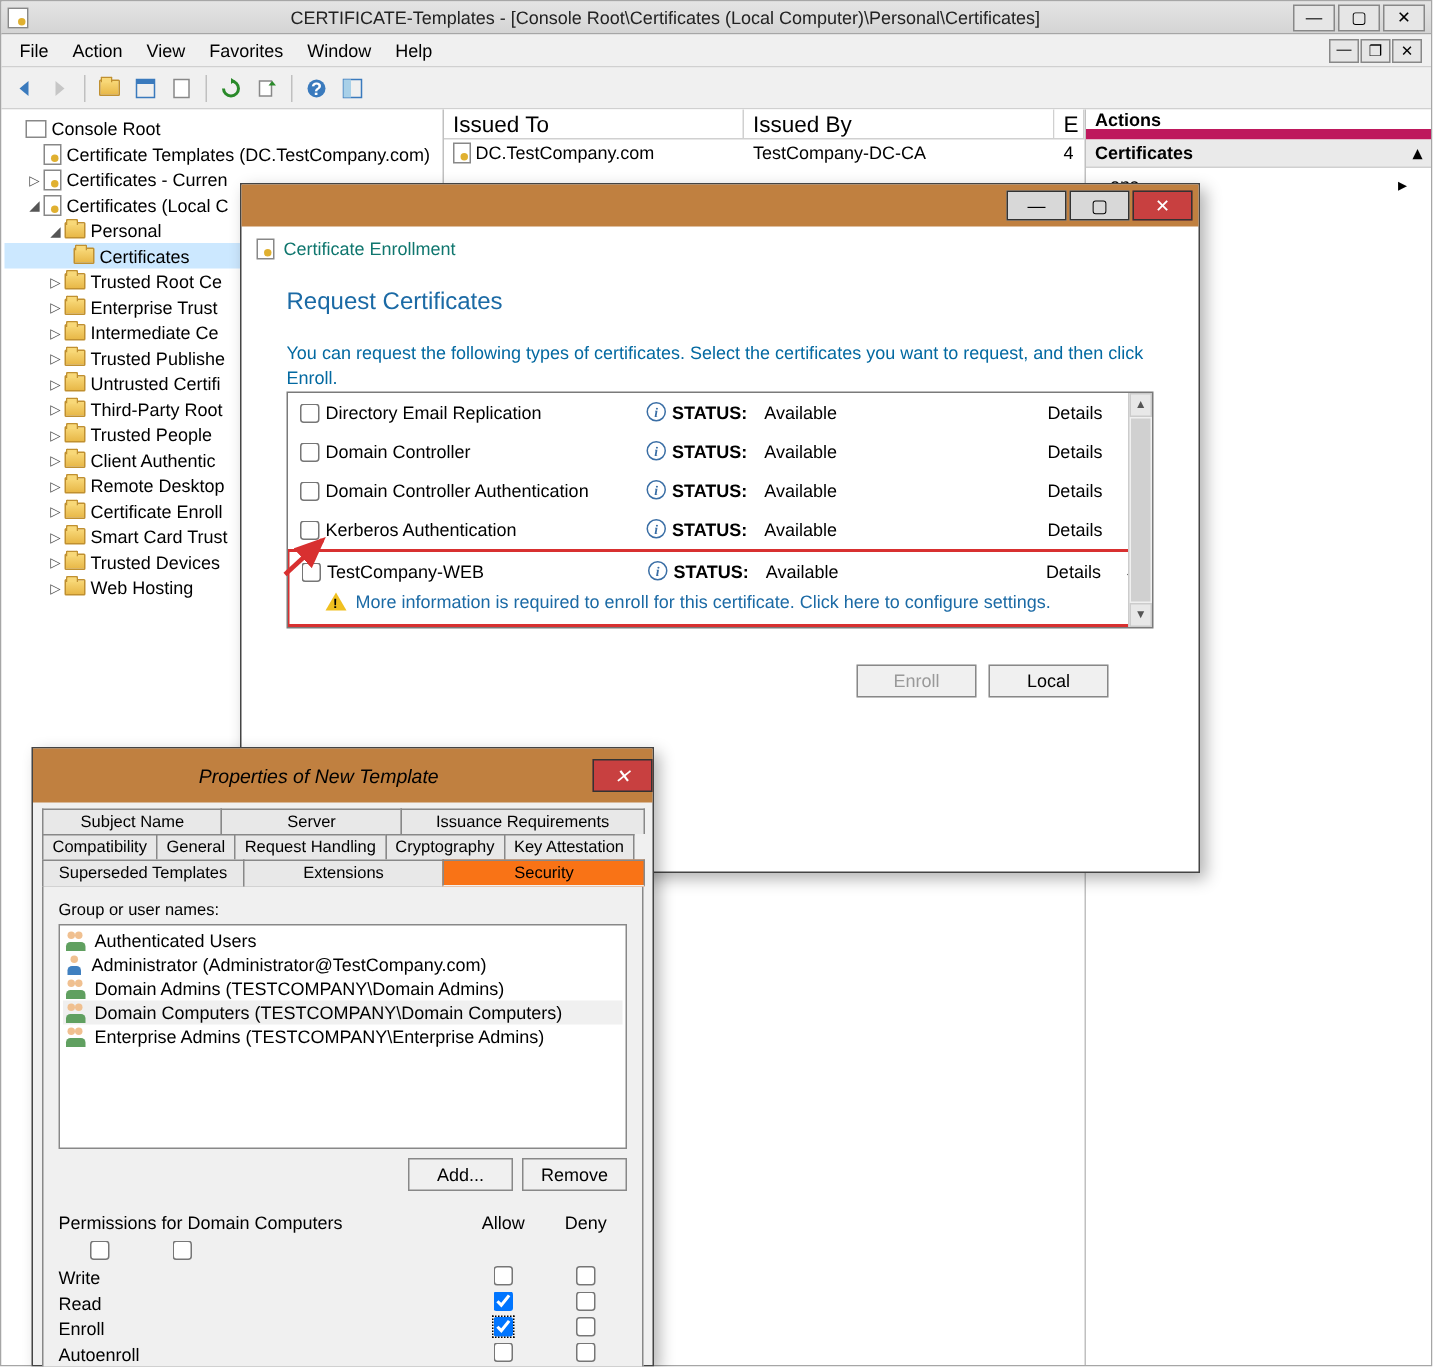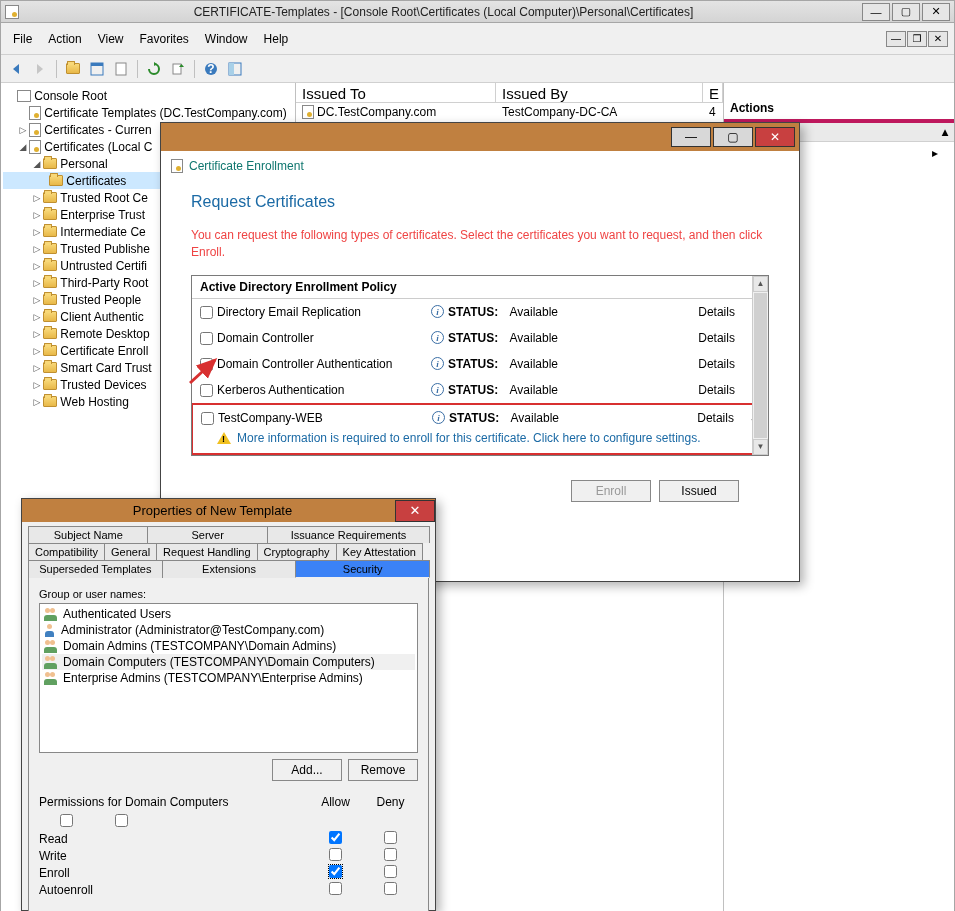--- a/index.html
+++ b/index.html
@@ -7,21 +7,21 @@
   
   
   .main-window { position: absolute; top: 0; left: 0; width: 955px; height: 911px; background: #fff; border: 1px solid #a6a6a6; }
   .main-titlebar { height: 22px; background: linear-gradient(#e4e4e4,#d4d4d4); display: flex; align-items: center; padding: 0 4px; border-bottom: 1px solid #a6a6a6;}
   .main-titlebar .app-icon { width: 14px; height: 14px; margin-right: 6px; }
   .main-titlebar .title { flex: 1; text-align: center; color: #222; font-size: 12px; }
   .main-titlebar .win-btns { display: flex; gap: 2px; }
   .win-btn { width: 28px; height: 18px; border: 1px solid #888; background: #e6e6e6; display:flex; align-items:center; justify-content:center; font-size:11px; cursor:pointer;}
   .win-btn.close { color:#000; }
   
-  .menubar { height: 32px; background: #f0f0f0; display: flex; align-items: center; padding: 0 4px; border-bottom: 1px solid #d0d0d0; }
+  .menubar { height: 22px; background: #f0f0f0; display: flex; align-items: center; padding: 0 4px; border-bottom: 1px solid #d0d0d0; }
   .menubar .mitem { padding: 2px 8px; cursor: pointer; }
   .menubar .spacer { flex:1; }
   .menubar .child-btns { display:flex; gap:1px; margin-right:2px;}
   .child-btn { width:20px; height:16px; border:1px solid #888; background:#e6e6e6; display:flex;align-items:center;justify-content:center;font-size:10px;cursor:pointer;}
   
   .toolbar { height: 28px; background: #f0f0f0; display: flex; align-items: center; padding: 0 4px; gap: 2px; border-bottom: 1px solid #d0d0d0; }
   .tbtn { width: 22px; height: 22px; border: 1px solid transparent; display:flex;align-items:center;justify-content:center; cursor:pointer;}
   .tsep { width:1px; height:18px; background:#c0c0c0; margin:0 3px;}
   
   .content-area { display:flex; height: calc(100% - 72px); }
@@ -30,35 +30,35 @@
   .tree-item .expander { width:12px; text-align:center; color:#555; font-size:9px;}
   .tree-item.selected { background:#cce8ff; }
   
   .list-pane { flex:1; border-right:1px solid #c0c0c0; background:#fff; }
   .list-header { display:flex; height:20px; border-bottom:1px solid #d0d0d0; }
   .list-header .col { border-right:1px solid #d0d0d0; padding:2px 6px; background:#fff; font-size:15px;}
   .list-row { display:flex; height:18px; align-items:center;}
   .list-row .cell { padding:0 6px; display:flex; align-items:center; gap:3px;}
   
   .actions-pane { width:230px; background:#fff;}
-  .actions-header { height:20px; border-bottom:4px solid #be185d; padding:18px 6px; font-weight:bold;}
+  .actions-header { height:20px; border-bottom:7px solid #be185d; padding:0 6px; font-weight:bold;}
   .actions-sub { background:#eaeaea; padding:2px 6px; font-weight:bold; border-bottom:1px solid #d0d0d0; display:flex; justify-content:space-between;}
   .actions-item { padding:4px 16px; display:flex; justify-content:space-between; cursor:pointer;}
   
   
   .enroll-dialog { position:absolute; top:122px; left:160px; width:640px; height:460px; background:#fff; border:1px solid #444; box-shadow:4px 4px 10px rgba(0,0,0,0.3); z-index:10;}
   .enroll-titlebar { height:28px; background:#c08040; display:flex; align-items:center; justify-content:flex-end; padding-right:4px;}
   .enroll-titlebar .tbtn2 { width:40px; height:20px; border:1px solid #333; display:flex;align-items:center;justify-content:center; font-size:12px; cursor:pointer; margin-left:2px;}
   .tbtn2.min { background:#d8d8d8;}
   .tbtn2.max { background:#d8d8d8;}
   .tbtn2.cls { background:#c84040; color:#fff;}
   .enroll-subtitle { display:flex; align-items:center; gap:6px; padding:8px 10px; font-size:13px; color:#0f766e;}
   .enroll-body { padding: 12px 30px; }
   .enroll-heading { color:#1b6aa5; font-size:16px; margin-bottom:16px;}
-  .enroll-desc { color:#ef4444; font-size:12px; margin-bottom:14px; line-height:1.4;}
+  .enroll-desc { color:#0369a1; font-size:12px; line-height:1.4;}
   .policy-box { border:1px solid #7a7a7a; position:relative; }
   .policy-header { background:#fff; padding:4px 8px; font-weight:bold; border-bottom:1px solid #ccc;}
   .cert-list { max-height: 190px; overflow:hidden; position:relative;}
   .cert-row { display:flex; align-items:center; padding:6px 8px; gap:6px;}
   .cert-row .name { width:225px; display:flex; align-items:flex-end; gap:4px;}
   .cert-row .status-col { width:200px; display:flex; align-items:center; gap:4px;}
   .cert-row .details { flex:1; text-align:right; cursor:pointer; display:flex; justify-content:flex-end; align-items:center; gap:15px;}
   .cert-highlight { border:2px solid #d83030; margin:0 -1px; padding-bottom:6px;}
   .more-info { display:flex; align-items:center; gap:6px; padding:0 8px 2px 24px; font-size:12px;}
   .more-info a { color:#1b6aa5; text-decoration:none; }
@@ -66,27 +66,27 @@
   .policy-scroll .arrow { height:16px; display:flex;align-items:center;justify-content:center; font-size:8px; color:#555; background:#e8e8e8; border:1px solid #ccc;}
   .policy-scroll .thumb { flex:1; background:#d0d0d0; margin:1px;}
   .enroll-buttons { display:flex; justify-content:flex-end; gap:8px; padding:24px 30px 0 0;}
   .dlg-btn { width:80px; height:22px; border:1px solid #888; background:#f0f0f0; cursor:pointer; font-size:12px;}
   .dlg-btn:disabled { color:#999;}
   
   .arrow-svg { position:absolute; top:355px; left:185px; z-index:11; pointer-events:none;}
   
   
   .props-dialog { position:absolute; top:498px; left:21px; width:415px; height:413px; background:#f0f0f0; border:1px solid #444; z-index:20; box-shadow:4px 4px 10px rgba(0,0,0,0.3);}
-  .props-titlebar { height:23px; background:#c08040; display:flex; align-items:center; padding:0 0 0 8px;}
+  .props-titlebar { height:36px; background:#c08040; display:flex; align-items:center; padding:0 0 0 8px;font-style:italic;}
   .props-titlebar .ptitle { flex:1; text-align:center; font-size:13px; color:#000;}
   .props-titlebar .pclose { width:40px; height:22px; background:#c84040; color:#fff; display:flex;align-items:center;justify-content:center; cursor:pointer; font-size:13px; border:1px solid #333;}
   .tab-container { padding:4px 6px 0 6px;}
   .tab-row { display:flex; }
   .tab { border:1px solid #888; border-bottom:none; background:#e8e8e8; padding:2px 6px; font-size:11px; cursor:pointer; margin-right:-1px; white-space:nowrap;}
-  .tab.active { background:#3b82f6; border-bottom:1px solid #f0f0f0; position:relative; z-index:1;}
+  .tab.active { background:#f97316; border-bottom:1px solid #f0f0f0; position:relative; z-index:1;}
   .tab-body { border:1px solid #888; background:#f0f0f0; padding:10px 10px; height:340px; margin-top:-1px;}
   .group-label { font-size:11px; margin-bottom:3px;}
   .users-list { border:1px solid #888; background:#fff; height:150px; padding:2px; overflow:hidden;}
   .user-row { display:flex; align-items:center; gap:4px; height:16px; padding:0 2px; font-size:11px;}
   .user-row.selected { background:#f0f0f0;}
   .btn-row { display:flex; justify-content:flex-end; gap:6px; margin-top:6px;}
   .perm-section { margin-top:14px;}
   .perm-header { display:flex; font-size:11px; margin-bottom:4px;}
   .perm-header .pname { flex:1;}
   .perm-header .pcol { width:55px; text-align:center;}
@@ -255,21 +255,20 @@
     <div class="tbtn2 cls">✕</div>
   </div>
   <div class="enroll-subtitle">
     <span class="icon-cert"></span>
     <span>Certificate Enrollment</span>
   </div>
   <div class="enroll-body">
     <div class="enroll-heading">Request Certificates</div>
     <div class="enroll-desc">You can request the following types of certificates. Select the certificates you want to request, and then click Enroll.</div>
     <div class="policy-box">
-      <div class="policy-header">Active Directory Enrollment Policy</div>
       <div class="cert-list">
         <div class="cert-row">
           <div class="name">
               <input type="checkbox" style="">
               <span>Directory Email Replication</span>
             </div>
           <div class="status-col"><span class="icon-info"></span><b>STATUS:</b>&nbsp;<span>Available</span></div>
           <div class="details">
               <span>Details</span>
               <span>⌄</span>
@@ -327,21 +326,21 @@
         </div>
       </div>
       <div class="policy-scroll">
         <div class="arrow">▲</div>
         <div class="thumb"></div>
         <div class="arrow">▼</div>
       </div>
     </div>
     <div class="enroll-buttons">
       <button class="dlg-btn" disabled="">Enroll</button>
-      <button class="dlg-btn">Issued</button>
+      <button class="dlg-btn">Local</button>
     </div>
   </div>
 </div>
 
 <svg class="arrow-svg" width="40" height="30">
   <defs>
       <marker id="ah" markerWidth="8" markerHeight="8" refX="6" refY="3" orient="auto">
         <polygon points="0,0 7,3 0,6" fill="#d83030"></polygon>
       </marker>
     </defs>
@@ -403,27 +402,27 @@
         <div class="perm-header">
           <div class="pname">Permissions for Domain Computers</div>
           <div class="pcol">Allow</div>
           <div class="pcol">Deny</div>
         </div>
         <div class="perm-row">
           <div class="pcol"><input type="checkbox" style=""></div>
           <div class="pcol"><input type="checkbox" style=""></div>
         </div>
         <div class="perm-row">
+          <div class="pname">Write</div>
+          <div class="pcol"><input type="checkbox" style=""></div>
+          <div class="pcol"><input type="checkbox" style=""></div>
+        </div>
+        <div class="perm-row">
           <div class="pname">Read</div>
           <div class="pcol"><input type="checkbox" checked="" style=""></div>
-          <div class="pcol"><input type="checkbox" style=""></div>
-        </div>
-        <div class="perm-row">
-          <div class="pname">Write</div>
-          <div class="pcol"><input type="checkbox" style=""></div>
           <div class="pcol"><input type="checkbox" style=""></div>
         </div>
         <div class="perm-row">
           <div class="pname">Enroll</div>
           <div class="pcol"><input type="checkbox" checked="" style="outline: rgb(0, 0, 0) dotted 1px;"></div>
           <div class="pcol"><input type="checkbox" style=""></div>
         </div>
         <div class="perm-row">
           <div class="pname">Autoenroll</div>
           <div class="pcol"><input type="checkbox" style=""></div>

